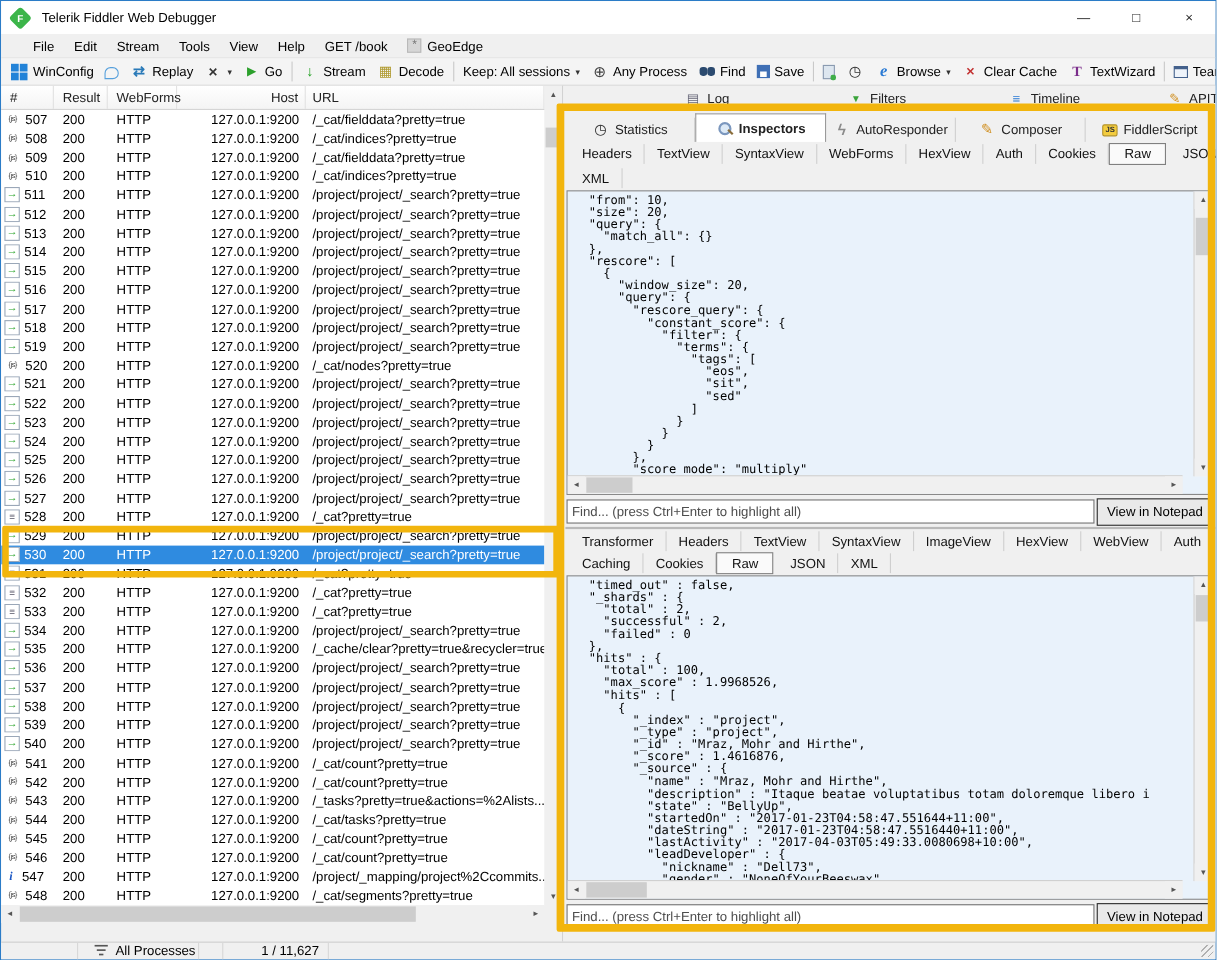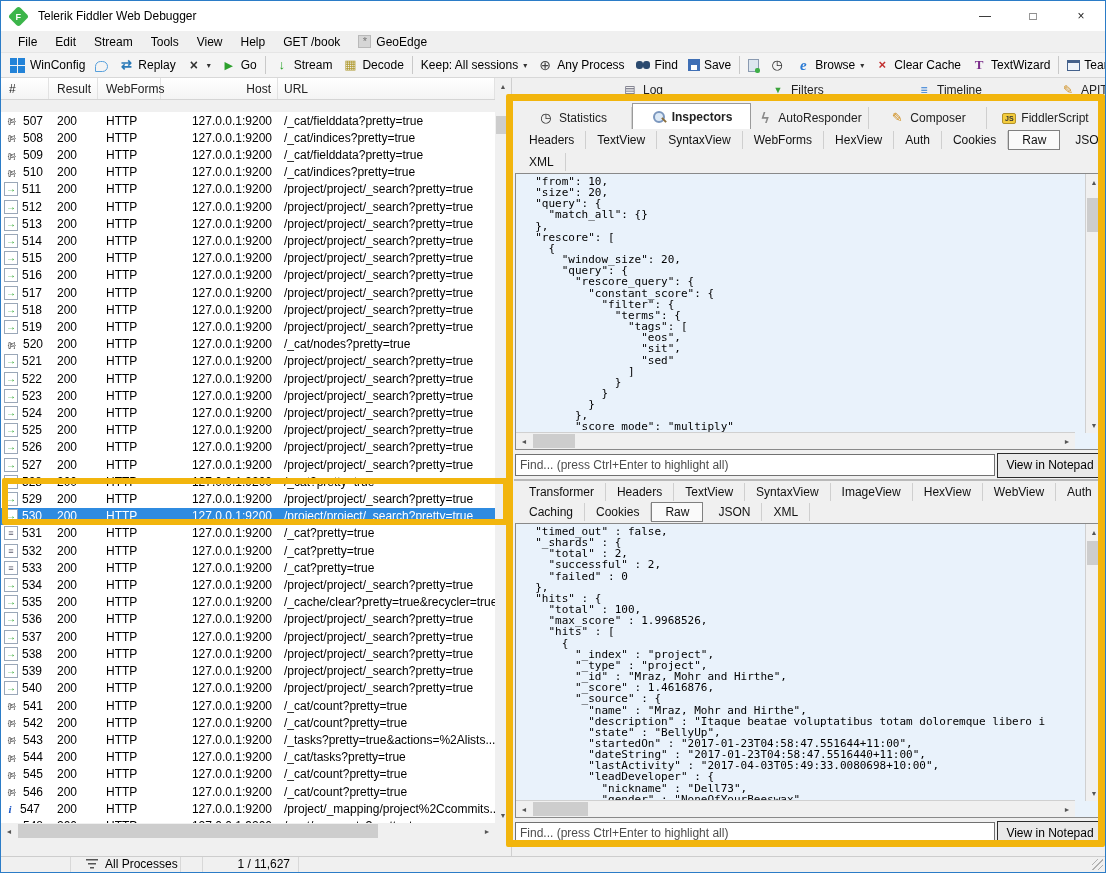--- a/index.html
+++ b/index.html
@@ -8,21 +8,21 @@
 
   
   .titlebar{position:absolute;left:0;top:0;right:0;height:30px;background:#fff;display:flex;align-items:center;padding-left:10px;}
   .appicon{width:15px;height:15px;background:#3cb54a;border-radius:3px;transform:rotate(45deg);display:flex;align-items:center;justify-content:center;}
   .appicon i{transform:rotate(-45deg);font-style:normal;color:#fff;font-weight:bold;font-size:9px;}
   .title{margin-left:12px;}
   .winbtns{margin-left:auto;display:flex;height:30px;}
   .wbtn{width:48px;height:30px;display:flex;align-items:center;justify-content:center;font-size:13px;color:#222;}
 
   
-  .menubar{position:absolute;left:0;top:30px;right:0;height:22px;background:#f0f0f0;display:flex;align-items:center;padding-left:8px;border-bottom:1px solid #e5e5e5;box-sizing:border-box;}
+  .menubar{position:absolute;left:0;top:30px;right:0;height:22px;background:#f0f0f0;display:flex;align-items:center;padding-left:20px;border-bottom:1px solid #e5e5e5;box-sizing:border-box;}
   .mi{padding:0 9px;height:100%;display:flex;align-items:center;gap:5px;}
 
   
   .toolbar{position:absolute;left:0;top:52px;right:0;height:25px;background:#f4f4f4;display:flex;align-items:center;padding:0 4px;border-bottom:1px solid #d8d8d8;box-sizing:border-box;}
   .tbtn{display:flex;align-items:center;gap:4px;padding:0 5px;height:22px;white-space:nowrap;}
   .tsep{width:1px;height:18px;background:#c9c9c9;margin:0 3px;flex:none;}
   .caret{font-size:8px;color:#333;margin-left:1px;}
 
   
   .ic{display:inline-flex;align-items:center;justify-content:center;width:16px;height:16px;font-size:12px;line-height:16px;flex:none;}
@@ -60,21 +60,21 @@
   .ic-timeline{color:#2a7ad4;font-weight:bold;font-size:12px;}
   .ic-apitest{color:#cf8c1a;font-size:12px;}
   .ic-minimize,.ic-maximize,.ic-close{font-size:12px;color:#222;}
   .ic-filterlines{width:14px;height:12px;background-image:linear-gradient(#555,#555),linear-gradient(#555,#555),linear-gradient(#555,#555);
     background-size:12px 1.5px,8px 1.5px,4px 1.5px;background-position:1px 2px,3px 6px,5px 10px;background-repeat:no-repeat;flex:none;}
 
   
   .list-header{position:absolute;left:0;top:77px;width:494px;height:22px;background:linear-gradient(#ffffff,#f4f4f4);
     border-bottom:1px solid #d5d5d5;display:flex;box-sizing:border-box;}
   .hcell{border-right:1px solid #e2e2e2;display:flex;align-items:center;box-sizing:border-box;color:#222;}
-  .rows{position:absolute;left:0;top:111px;width:494px;height:723px;background:#fff;overflow:hidden;}
+  .rows{position:absolute;left:0;top:99px;width:494px;height:723px;background:#fff;overflow:hidden;}
   .srow{height:17.21px;display:flex;align-items:center;box-sizing:border-box;}
   .srow.sel{background:#2f8be0;color:#fff;}
   .c{box-sizing:border-box;white-space:nowrap;overflow:hidden;}
   .c1{width:48px;display:flex;align-items:center;padding-left:3px;}
   .c1 .sid{margin-left:4px;}
   .c2{width:49px;padding-left:8px;}
   .c3{width:63px;padding-left:8px;}
   .c4{width:117px;text-align:right;padding-right:6px;}
   .c5{flex:1;padding-left:6px;}
   .h1{padding-left:8px;}

